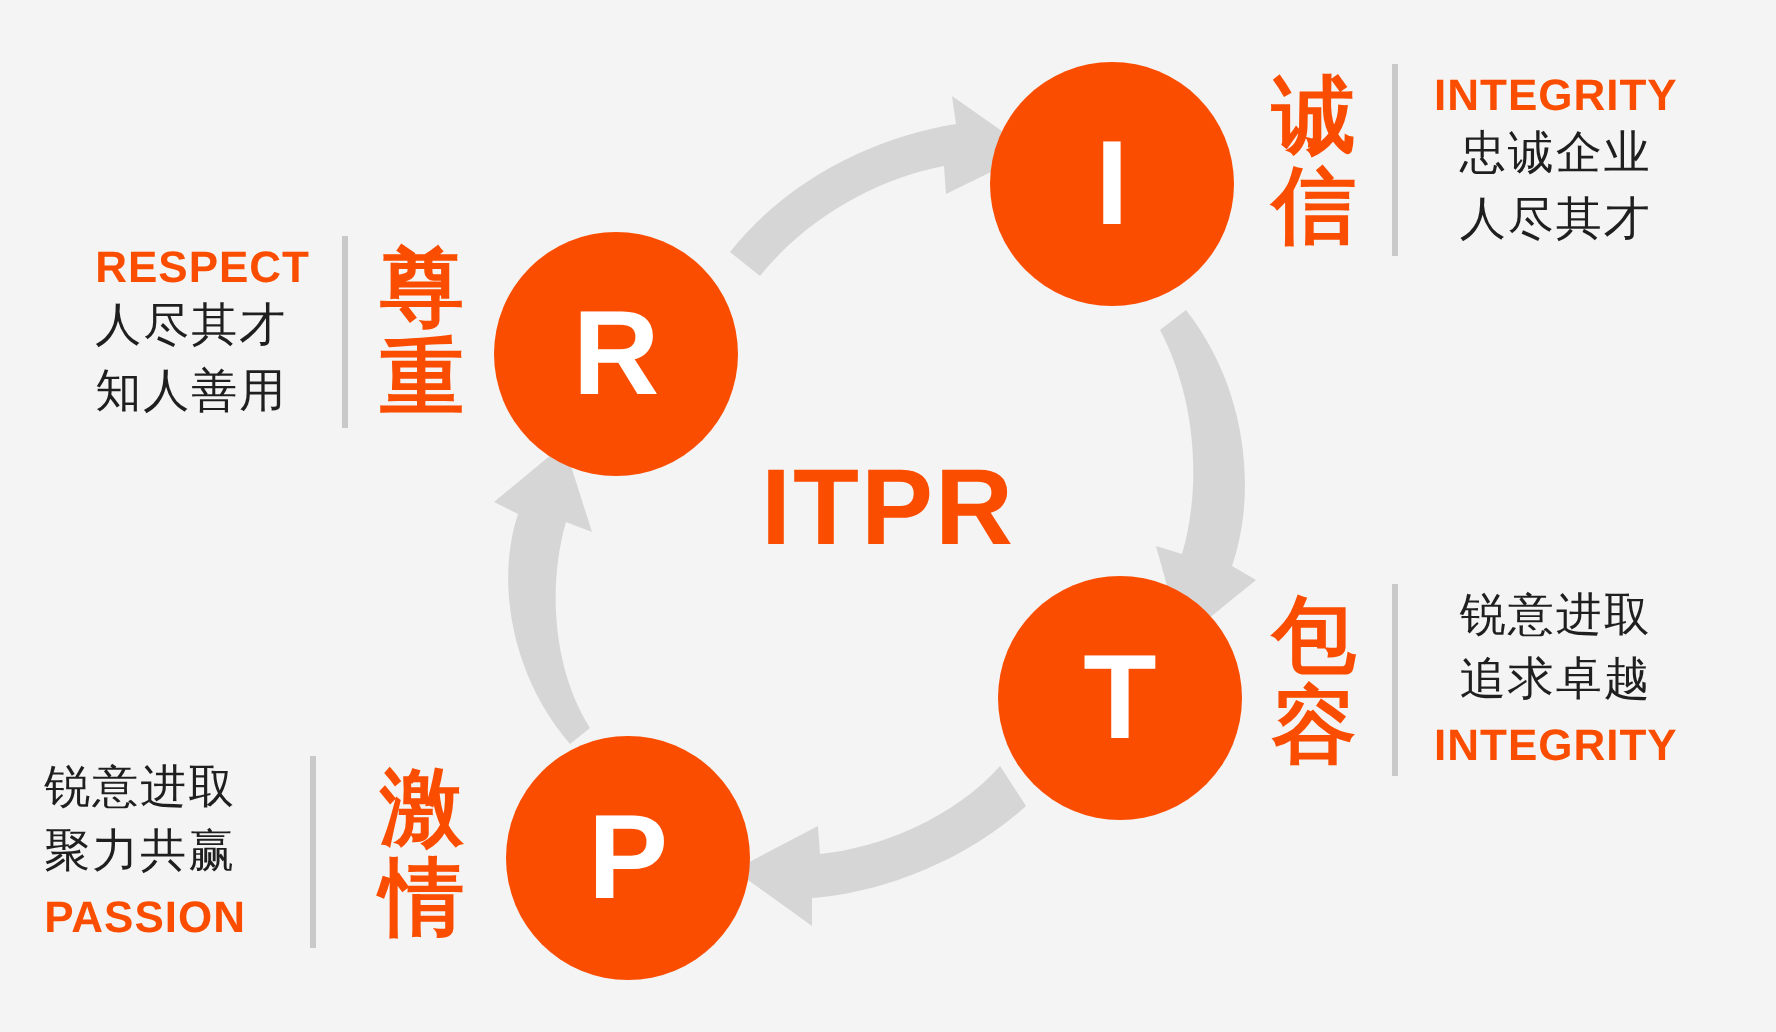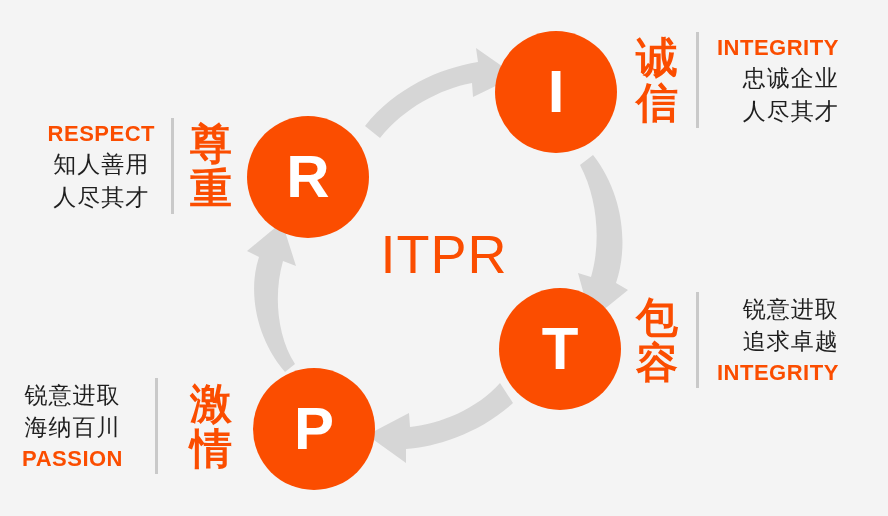--- a/index.html
+++ b/index.html
@@ -53,21 +53,21 @@
 
   
   #center-word {
     position: absolute;
     left: 374px;
     top: 227px;
     width: 140px;
     text-align: center;
     color: #fb4d00;
     font-size: 54px;
-    font-weight: normal;
+    font-weight: bold;
     letter-spacing: 1px;
     line-height: 1;
     font-family: "Liberation Sans", "DejaVu Sans", sans-serif;
   }
 
   
   .value-block {
     position: absolute;
     display: flex;
     align-items: center;
@@ -106,31 +106,31 @@
     line-height: 1.35;
     white-space: nowrap;
     font-family: "Liberation Sans", "DejaVu Sans", sans-serif;
   }
   .detail .cn {
     color: #1f1f1f;
     font-size: 23px;
     line-height: 1.42;
     letter-spacing: 1px;
     white-space: nowrap;
-    font-family: Liberation Sans, sans-serif;
-  }
-
-  
-  .value-block.left .detail { align-items: center; text-align: right; }
+    font-family: Liberation Mono, monospace;
+  }
+
+  
+  .value-block.left .detail { align-items: flex-start; text-align: right; }
   .value-block.left .detail .en,
   .value-block.left .detail .cn { text-align: right; }
   .value-block.left .divider { margin: 0 16px; }
 
   
-  .value-block.right .detail { align-items: flex-end; text-align: left; }
+  .value-block.right .detail { align-items: center; text-align: left; }
   .value-block.right .divider { margin: 0 18px; }
 
   
   #block-respect   { left: 20px;  top: 118px; width: 212px; justify-content: flex-end; }
   #block-passion   { left: 20px;  top: 378px; width: 212px; justify-content: flex-end; gap: 16px; }
   #block-integrity { left: 636px; top: 32px;  width: 252px; justify-content: flex-start; }
   #block-tolerance { left: 636px; top: 292px; width: 252px; justify-content: flex-start; }
 </style>
 </head>
 <body>
@@ -191,34 +191,34 @@
   </div>
   <div class="node-circle" id="node-P">
     <span class="node-letter">P</span>
   </div>
 
   <div id="center-word">ITPR</div>
 
   <div class="value-block left" id="block-respect">
     <div class="detail">
       <div class="en">RESPECT</div>
+      <div class="cn">人尽其才</div>
       <div class="cn">知人善用</div>
-      <div class="cn">人尽其才</div>
     </div>
     <div class="divider"></div>
     <div class="cjk-title">
       <span class="ch">尊</span>
       <span class="ch">重</span>
     </div>
   </div>
 
   <div class="value-block left" id="block-passion">
     <div class="detail">
       <div class="cn">锐意进取</div>
-      <div class="cn">海纳百川</div>
+      <div class="cn">聚力共赢</div>
       <div class="en">PASSION</div>
     </div>
     <div class="divider"></div>
     <div class="cjk-title">
       <span class="ch">激</span>
       <span class="ch">情</span>
     </div>
   </div>
 
   <div class="value-block right" id="block-integrity">

